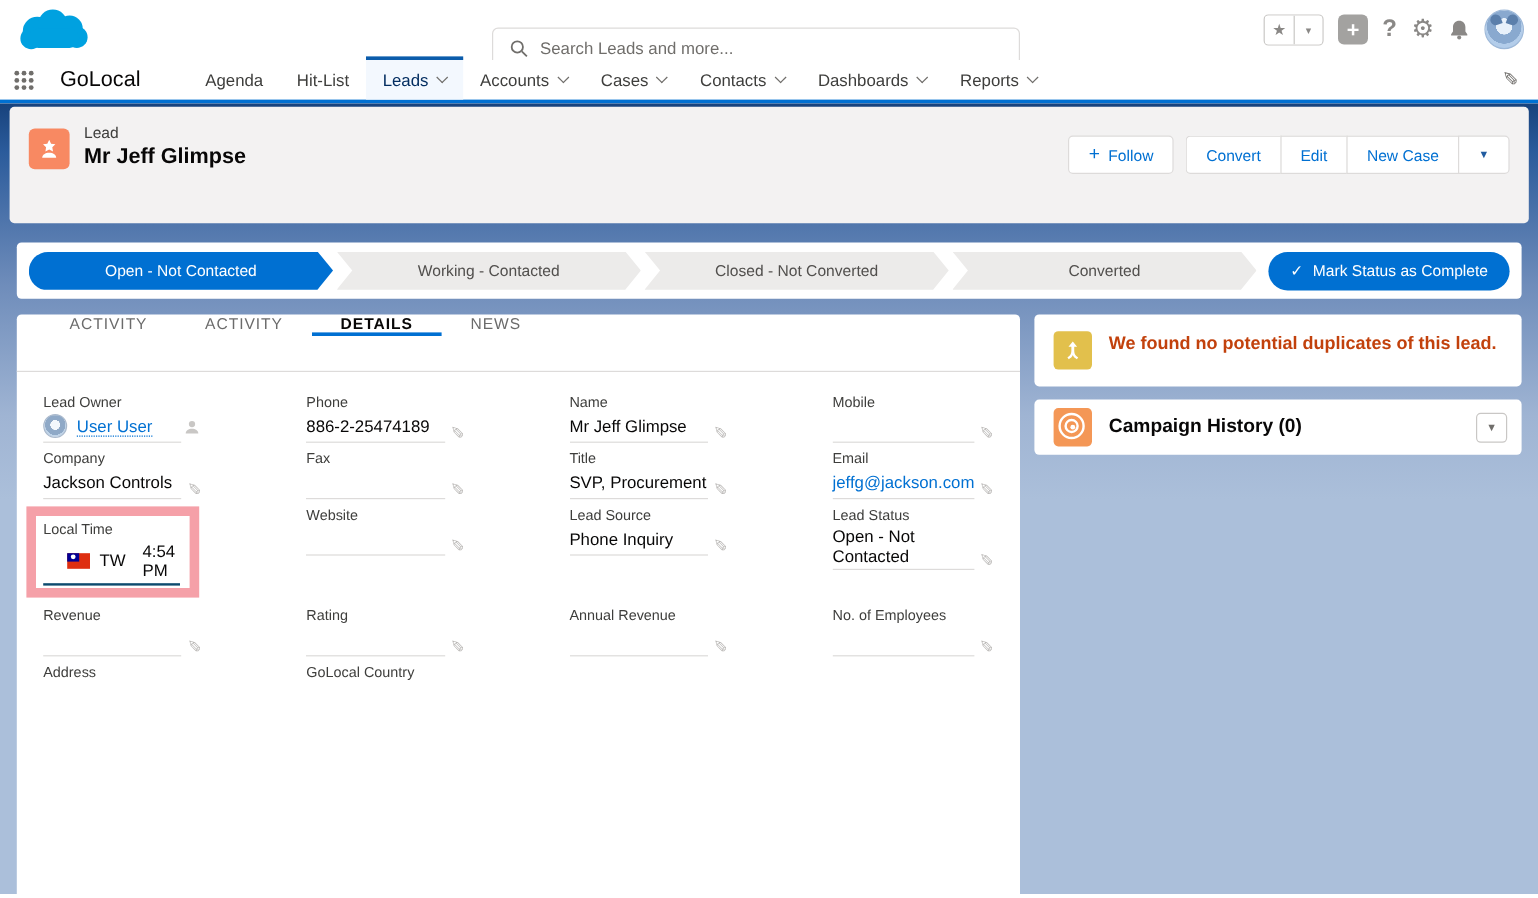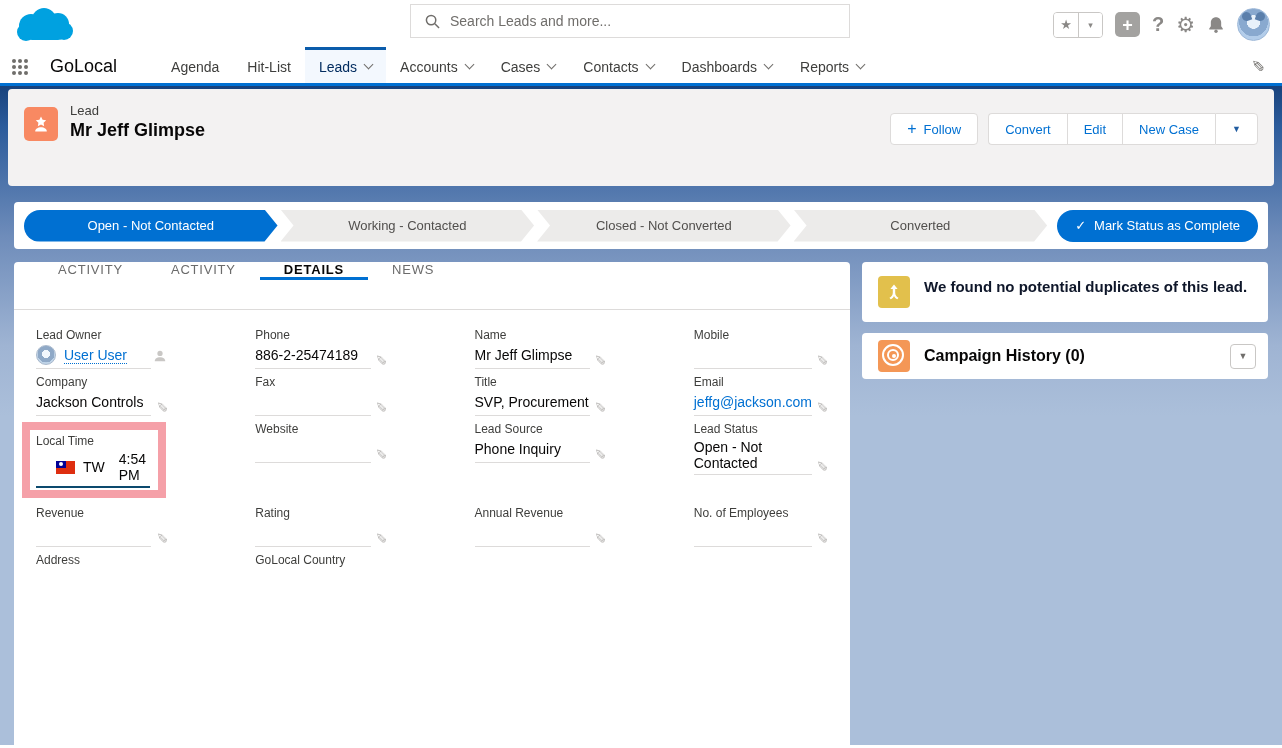--- a/index.html
+++ b/index.html
@@ -3,21 +3,21 @@
 <meta charset="utf-8">
 <style>
   * { margin:0; padding:0; box-sizing:border-box; }
   html,body { width:1282px; height:748px; overflow:hidden; }
   body { font-family:"Liberation Sans", sans-serif; background:#fff; color:#080707; }
   .page { width:1282px; height:748px; overflow:hidden; position:relative; }
 
   
   .topbar { height:50px; background:#fff; display:flex; align-items:center; position:relative; }
   .sf-logo { width:64px; height:42px; margin-left:14px; }
-  .searchbox { position:absolute; left:410px; top:4px; width:440px; height:34px; border:1px solid #dddbda; border-radius:0; display:flex; align-items:center; background:#fff; }
+  .searchbox { position:absolute; left:410px; top:23px; width:440px; height:34px; border:1px solid #dddbda; border-radius:5px; display:flex; align-items:center; background:#fff; }
   .searchbox svg { margin:0 10px 0 14px; }
   .searchbox input { border:none; outline:none; flex:1; font-size:14px; color:#080707; font-family:"Liberation Sans",sans-serif; background:transparent; }
   .searchbox input::placeholder { color:#706e6b; }
   .top-icons { position:absolute; right:12px; top:8px; display:flex; align-items:center; gap:12px; }
   .fav-group { display:flex; border:1px solid #c9c7c5; border-radius:4px; overflow:hidden; height:26px; }
   .fav-group button { background:#fff; border:none; color:#8a8886; width:24px; font-size:13px; cursor:pointer; display:flex; align-items:center; justify-content:center; }
   .fav-group button + button { border-left:1px solid #c9c7c5; font-size:9px; }
   .ticon { background:none; border:none; color:#919191; cursor:pointer; display:flex; align-items:center; justify-content:center; height:28px; }
   .plus-sq { width:25px; height:25px; background:#a3a2a0; border-radius:5px; color:#fff; font-size:18px; font-weight:bold; line-height:1; }
   .help-q { font-size:20px; font-weight:bold; color:#8a8886; }
@@ -86,21 +86,21 @@
   .hl-box { border:8px solid #f5a0a8; margin:0 -15px 0 -14px; padding:4px 8px 2px 6px; background:#fff; }
   .hl-box .fval { border-bottom:2px solid #0c4a6e; padding-left:20px; }
   .flagbox { width:19px; height:13px; background:#de2e10; position:relative; display:inline-block; flex:0 0 auto; }
   .flagbox .canton { position:absolute; left:0; top:0; width:10px; height:7px; background:#000095; }
   .flagbox .sun { position:absolute; left:3px; top:1.5px; width:4px; height:4px; background:#fff; border-radius:50%; }
 
   
   .side { flex:1; display:flex; flex-direction:column; gap:11px; }
   .side-card { background:#fff; border-radius:4px; padding:14px 16px; display:flex; align-items:flex-start; gap:14px; }
   .sq-icon { width:32px; height:32px; border-radius:4px; flex:0 0 auto; display:flex; align-items:center; justify-content:center; position:relative; }
-  .dup-text { font-size:15px; font-weight:bold; color:#0f172a; line-height:1.35; padding-top:1px; }
+  .dup-text { font-size:15px; font-weight:bold; color:#c2410c; line-height:1.35; padding-top:1px; }
   .camp-card { align-items:center; padding:7px 12px 7px 16px; }
   .camp-title { font-size:16px; font-weight:bold; color:#080707; flex:1; }
   .ring1 { width:22px; height:22px; border:2px solid #fff; border-radius:50%; position:absolute; top:4px; left:4px; }
   .ring2 { width:12px; height:12px; border:2px solid #fff; border-radius:50%; position:absolute; top:9px; left:9px; }
   .dot0 { width:4px; height:4px; background:#fff; border-radius:50%; position:absolute; top:14px; left:14px; }
   .dd-btn { width:26px; height:25px; background:#fff; border:1px solid #c9c7c5; border-radius:4px; color:#706e6b; font-size:9px; cursor:pointer; }
 </style>
 </head>
 <body>
 

